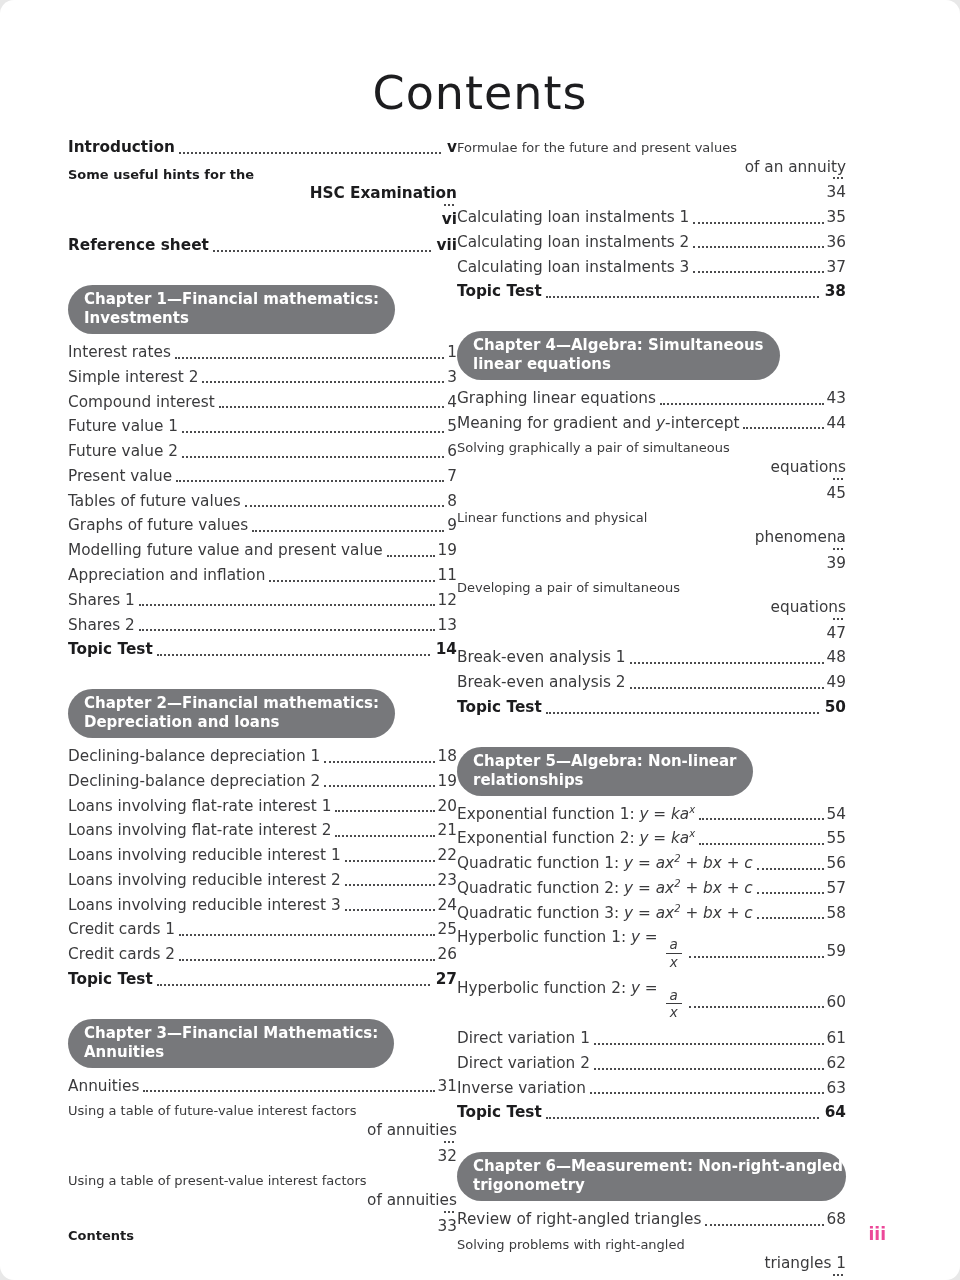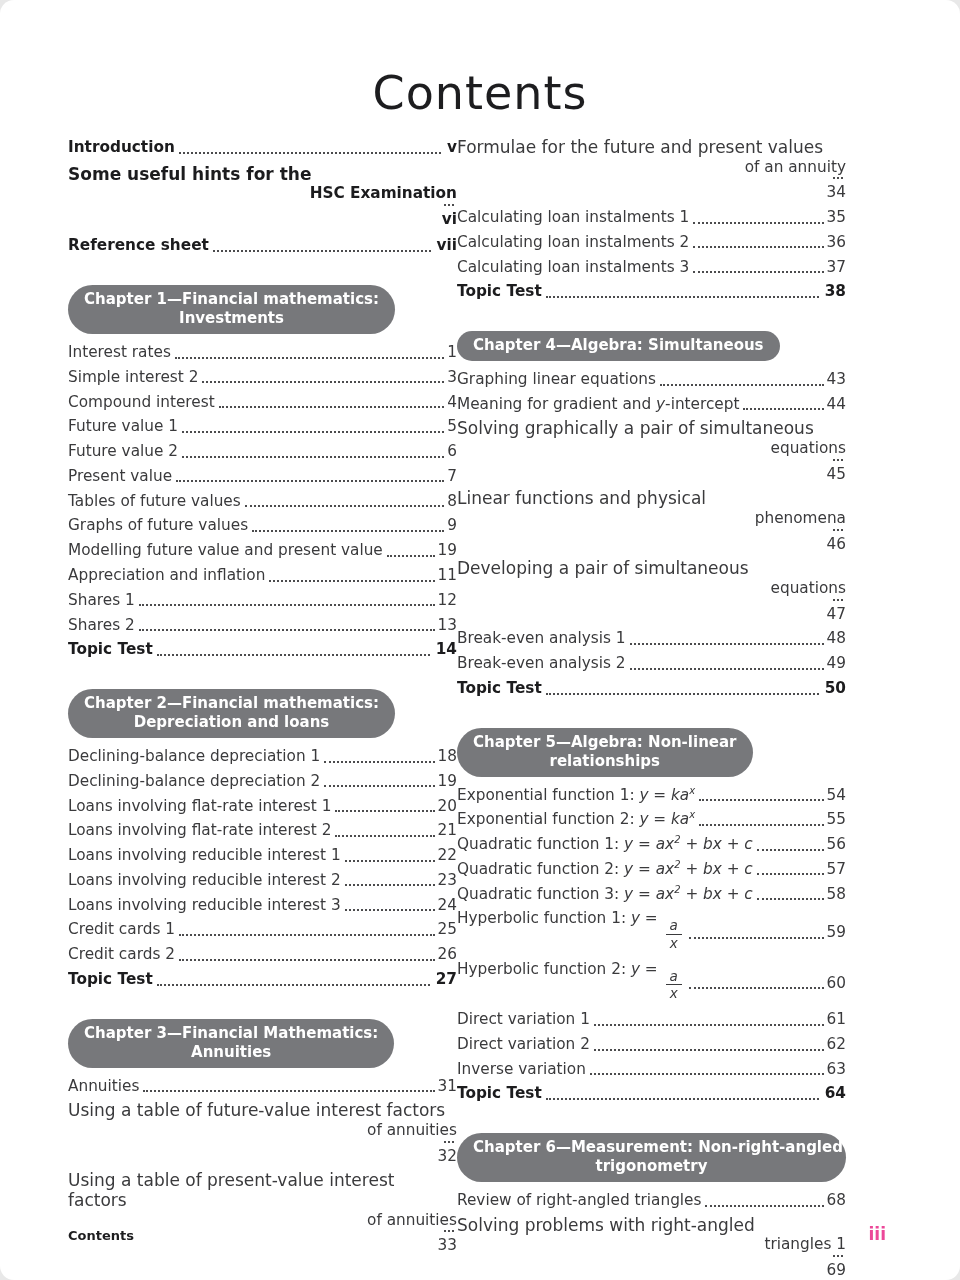--- a/index.html
+++ b/index.html
@@ -18,21 +18,21 @@
     margin:0;text-align:center;
     font-size:46px;font-weight:400;letter-spacing:1px;
     color:#1d1d1f;
   }
   .columns{
     position:absolute;top:138px;left:68px;
     display:flex;
   }
   .col{width:389px;display:flex;flex-direction:column;}
   .entry-row{margin-bottom:5.2px;}
-  .line1{font-size:17px;line-height:19.6px;}
+  .line1{font-size:13px;line-height:19.6px;}
   .entry{
     display:flex;align-items:flex-end;
     font-size:15.3px;line-height:19.6px;
   }
   .entry.cont{padding-left:36px;flex-direction:column;}
   .entry-text{white-space:nowrap;}
   .leader{
     flex:1;min-width:10px;
     border-bottom:2px dotted #4b4b4d;
     margin:0 3px 4px 4px;
@@ -47,21 +47,20 @@
   .entry-row.bold .page-num{margin-left:3px;}
   .chapter{
     margin:22px 0 9px 0;
     align-self:flex-start;
     max-width:100%;
     box-sizing:border-box;
     background:var(--banner-bg,#77787b);
     color:var(--banner-text,#fff);
     border-radius:26px;
     padding:5px 16px 6px 16px;
-    text-align:center;
   }
   .ch-line{
     font-size:15px;font-weight:bold;line-height:19px;
     white-space:nowrap;
   }
   .mi{font-style:italic;}
   sup.mi{font-size:10px;line-height:0;}
   .frac{
     display:inline-flex;flex-direction:column;align-items:center;
     font-style:italic;font-size:13.5px;line-height:1.05;
@@ -335,20 +334,21 @@
         </div>
         <div class="entry-row bold">
           <div class="entry">
             <span class="entry-text">Topic Test</span>
             <span class="leader"></span>
             <span class="page-num">38</span>
           </div>
         </div>
         <div class="chapter">
           <div class="ch-line">Chapter 4—Algebra: Simultaneous</div>
+          <div class="ch-line">linear equations</div>
         </div>
         <div class="entry-row">
           <div class="entry">
             <span class="entry-text">Graphing linear equations</span>
             <span class="leader"></span>
             <span class="page-num">43</span>
           </div>
         </div>
         <div class="entry-row">
           <div class="entry">
@@ -363,21 +363,21 @@
             <span class="entry-text">equations</span>
             <span class="leader"></span>
             <span class="page-num">45</span>
           </div>
         </div>
         <div class="entry-row">
           <div class="line1">Linear functions and physical</div>
           <div class="entry cont">
             <span class="entry-text">phenomena</span>
             <span class="leader"></span>
-            <span class="page-num">46</span>
+            <span class="page-num">39</span>
           </div>
         </div>
         <div class="entry-row">
           <div class="line1">Developing a pair of simultaneous</div>
           <div class="entry cont">
             <span class="entry-text">equations</span>
             <span class="leader"></span>
             <span class="page-num">47</span>
           </div>
         </div>

